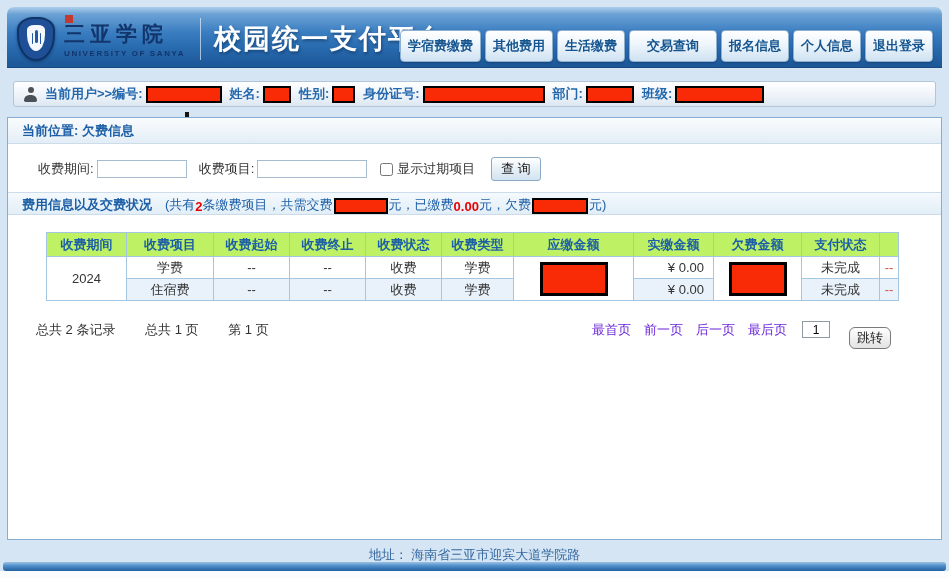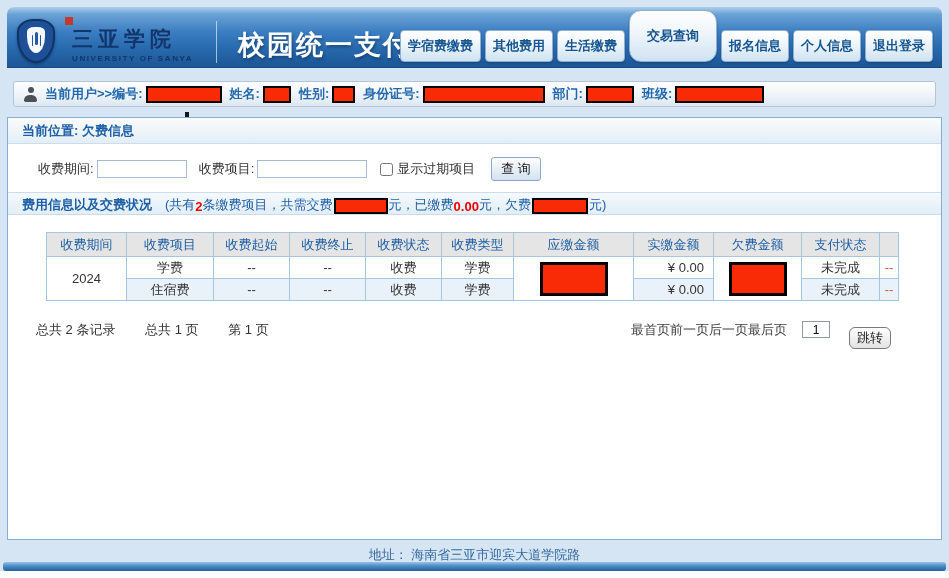--- a/index.html
+++ b/index.html
@@ -7,41 +7,41 @@
   body { font-family:"Liberation Sans","DejaVu Sans",sans-serif; background:#d6e5f3; overflow:hidden; }
   .page { position:relative; width:949px; height:578px; background:#d6e5f3; }
 
   
   .header {
     position:absolute; left:7px; top:7px; width:935px; height:61px;
     border-radius:7px 7px 0 0;
     background:linear-gradient(180deg,#aecfeb 0%,#6ba2d6 12%,#3a7dc0 42%,#2769ad 70%,#1c5696 100%);
     border-bottom:1px solid #164a85;
   }
-  .logo-area { position:absolute; left:10px; top:8px; display:flex; align-items:flex-end; height:48px;gap:8px; }
+  .logo-area { position:absolute; left:10px; top:8px; display:flex; align-items:center; height:48px; }
   .emblem { position:relative; width:38px; height:44px; background:#1f4f97; border:2px solid #0e3468;
     border-radius:19px 19px 22px 22px / 15px 15px 30px 30px; box-shadow:0 1px 3px rgba(0,30,70,.5); }
   .emblem-inner { position:absolute; left:8px; top:6px; width:18px; height:26px; background:#f4f8fc;
     border-radius:8px 8px 10px 10px / 5px 5px 18px 18px; }
   .emblem-core { position:absolute; left:7.5px; top:5px; width:3px; height:13px; background:#2458a6; border-radius:2px;
     box-shadow:-4px 2px 0 -1px #2458a6, 4px 2px 0 -1px #2458a6; }
   .emblem-seal { position:absolute; left:46px; top:-4px; width:8px; height:8px; background:#c23a2e; }
   .uni-names { margin-left:9px; color:#12356b; }
   .uni-cn { font-family:"DejaVu Serif","Liberation Serif",serif; font-weight:bold; font-size:21px; letter-spacing:5px; white-space:nowrap; }
   .uni-en { font-size:8px; font-weight:bold; letter-spacing:1.6px; margin-top:1px; white-space:nowrap; }
   .logo-divider { width:1px; height:42px; background:rgba(235,245,255,.65); margin:0 13px 0 15px; }
   .platform-title { color:#fff; font-size:27px; font-weight:bold; letter-spacing:2px;
     text-shadow:1px 2px 3px rgba(8,40,80,.5); white-space:nowrap; }
 
   
   .tabs { position:absolute; right:9px; bottom:5px; display:flex; gap:4px; align-items:flex-end; }
   .tab { font-size:13px; font-weight:bold; color:#14548f; padding:6px 7px; white-space:nowrap; cursor:pointer;
     background:linear-gradient(180deg,#ffffff 0%,#eef5fb 45%,#cfe2f2 100%);
     border:1px solid #8fb0cf; border-radius:4px; box-shadow:inset 0 1px 0 #fff, 0 1px 2px rgba(0,30,70,.35); }
-  .tab.wide { padding:16px 17px;border-radius:12px; }
+  .tab.wide { padding:6px 17px; }
   .tab.active { color:#fff; padding:8px 9px 7px 9px; border-radius:5px 5px 2px 2px; border-color:#0d3e73;
     background:linear-gradient(180deg,#5d9bd6 0%,#2a6cb2 45%,#15508f 100%);
     box-shadow:inset 0 1px 0 rgba(255,255,255,.35); }
 
   
   .user-bar { position:absolute; left:13px; top:81px; width:923px; height:26px;
     background:linear-gradient(180deg,#ffffff 0%,#eef3f9 55%,#dde7f1 100%);
     border:1px solid #b3c6d9; border-radius:3px; display:flex; align-items:center; padding:0 9px; }
   .user-icon { position:relative; width:15px; height:15px; margin-right:7px; flex:none; }
   .user-icon::before { content:""; position:absolute; top:0; left:4.5px; width:6px; height:6px; border-radius:50%; background:#4c5158; }
@@ -68,34 +68,34 @@
     border-top:1px solid #cddcea; border-bottom:1px solid #cddcea;
     font-size:13px; color:#1d5fa6; padding-left:14px; display:flex; align-items:flex-end; white-space:nowrap; }
   .sum-title { font-weight:bold; margin-right:13px; }
   .red-val { color:#e80000; font-weight:bold; }
   .redact-sm { display:inline-block; height:16px; background:#f92b06; border:2px solid #000; vertical-align:middle; margin:0 1px; }
 
   
   table.fees { border-collapse:collapse; margin:17px 0 0 38px; table-layout:fixed; }
   .fees th, .fees td { border:1px solid #a5c6e0; font-size:13px; height:22px; text-align:center; color:#333;
     overflow:hidden; white-space:nowrap; padding:0 2px; }
-  .fees th { background:#e5e5e5; color:#1d5fa6; font-weight:normal; height:24px;margin-left:40px; }
+  .fees th { background:#bef264; color:#1d5fa6; font-weight:bold; height:24px;margin-left:40px; }
   .fees tr.alt td { background:#e9f2fa; }
   .fees td.white { background:#fff; }
   .fees td.money { text-align:right; padding-right:9px; }
   .fees td.action { color:#cc5544; }
   .redact-cell { background:#f92b06; border:3px solid #000; margin:0 auto; }
   .rc1 { width:68px; height:34px; }
   .rc2 { width:58px; height:34px; }
 
   
   .pagination { display:flex; align-items:center; margin:9px 50px 0 28px; font-size:13px; color:#333; }
   .pg-left span { margin-right:26px; }
   .pg-spacer { flex:1; }
-  .pg-link { color:#404040; cursor:pointer; white-space:nowrap; }
+  .pg-link { color:#6d28d9; margin-left:13px; cursor:pointer; white-space:nowrap; }
   .pg-input { width:28px; height:17px; border:1px solid #919b9f; text-align:center; font-size:12px; margin-left:15px; }
   .btn-jump { margin-left:19px; padding:1px 7px; font-size:13px; color:#222; cursor:pointer;
     border:1px solid #7a7a7a; border-radius:6px; background:linear-gradient(180deg,#fefefe,#e3e3e3);margin-top:17px; }
 
   
   .footer-address { position:absolute; left:0; top:546px; width:949px; text-align:center; color:#33689f; font-size:13px; }
   .footer-strip { position:absolute; left:3px; top:562px; width:943px; height:9px; border-radius:3px;
     background:linear-gradient(180deg,#9cc2e4,#5390cb 40%,#21619f); }
   .footer-white { position:absolute; left:0; top:571px; width:949px; height:7px; background:#fbfcfe; }
 </style>

